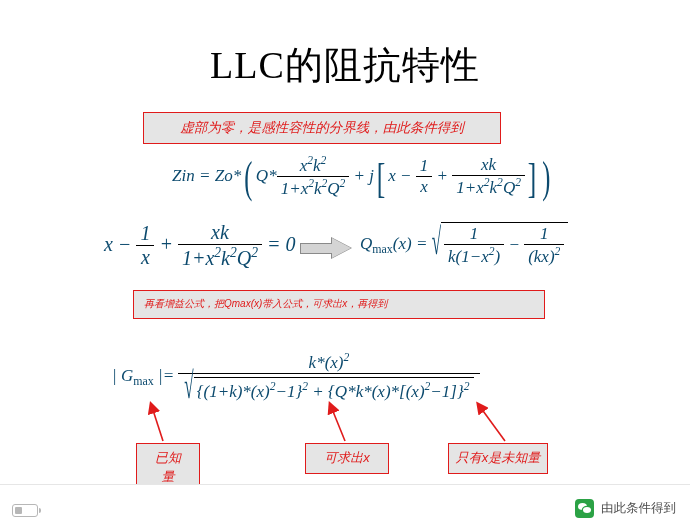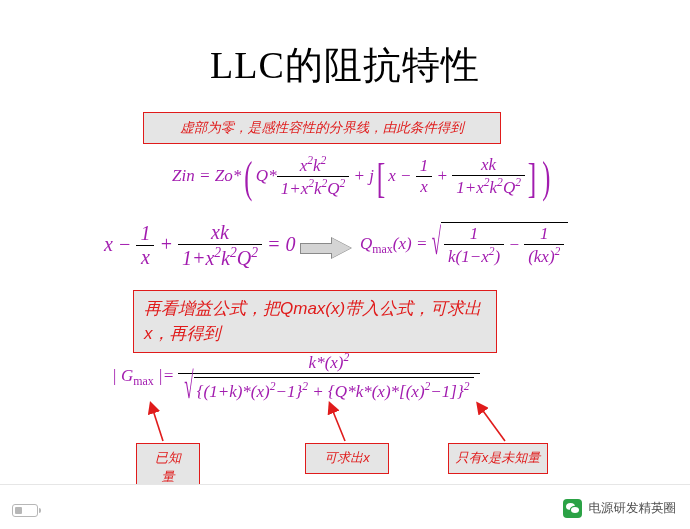--- a/index.html
+++ b/index.html
@@ -55,22 +55,22 @@
     top: 112px;
     width: 358px;
     text-align: center;
     font-size: 13.5px;
     padding: 5px 6px;
   }
 
   #note-mid {
     left: 133px;
     top: 290px;
-    width: 364px;
-    font-size: 17px;
+    width: 412px;
+    font-size: 10px;
     padding: 6px 10px;
   }
 
   #lbl-known {
     left: 136px;
     top: 443px;
     width: 64px;
     text-align: center;
     font-size: 13px;
     padding: 5px 12px;
@@ -90,21 +90,21 @@
     text-align: center;
     font-size: 13px;
     padding: 5px 4px;
   }
 
   
   .math {
     position: absolute;
     font-family: "Liberation Serif", serif;
     font-style: italic;
-    color: #a21caf;
+    color: #0c4a6e;
     white-space: nowrap;
   }
   .frac {
     display: inline-block;
     vertical-align: middle;
     text-align: center;
     position: relative;
     top: -1px;
   }
   .frac > .num {
@@ -343,17 +343,17 @@
     <line x1="345" y1="441" x2="330" y2="404" stroke="#e01b1b" stroke-width="1.6" marker-end="url(#rh)"></line>
     <line x1="505" y1="441" x2="478" y2="404" stroke="#e01b1b" stroke-width="1.6" marker-end="url(#rh)"></line>
   </svg>
 
   <div class="footer">
     <div class="battery">
         <div class="fill"></div>
       </div>
     <div class="footer-inner">
       <span class="wechat-icon"></span>
-      <span class="footer-text">电源研发精英圈</span>
+      <span class="footer-text">由此条件得到</span>
     </div>
   </div>
 
 </div>
 
 </body></html>

